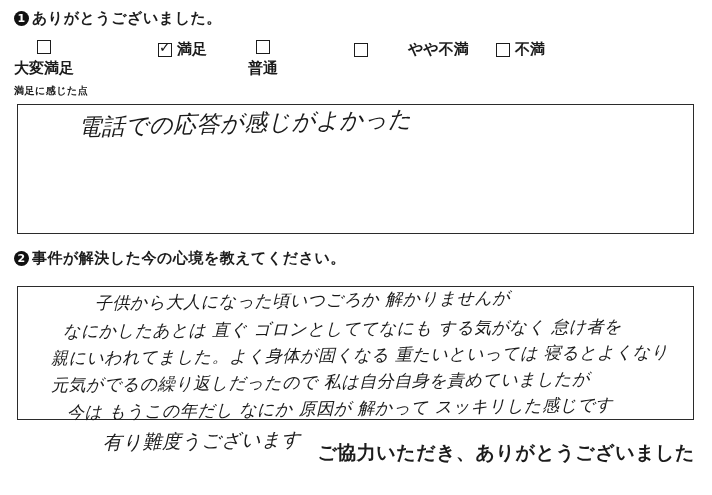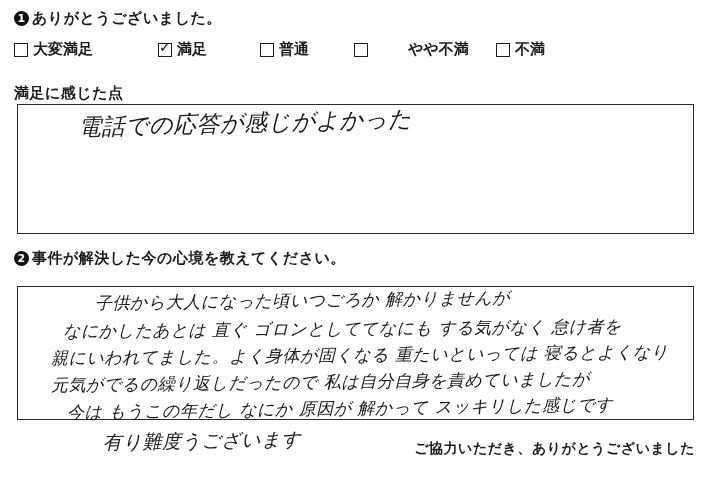--- a/index.html
+++ b/index.html
@@ -41,23 +41,23 @@
   .option {
     position: absolute;
     top: 40px;
     display: flex;
     align-items: center;
     gap: 5px;
     font-size: 15px;
     font-weight: 600;
     white-space: nowrap;
   }
-  .opt-0 { left: 14px; }
+  .opt-0 { left: 14px; flex-direction: column; }
   .opt-1 { left: 158px; }
-  .opt-2 { left: 260px; }
+  .opt-2 { left: 248px; flex-direction: column; }
   .opt-3 { left: 354px; gap: 40px; }
   .opt-4 { left: 496px; align-items: center; }
   .checkbox {
     position: relative;
     display: inline-block;
     width: 12px; height: 12px;
     border: 1.6px solid #1c1c1c;
     background: #fff;
     flex: 0 0 auto;
   }
@@ -66,21 +66,21 @@
     top: -4px; left: 0px;
     font-size: 14px;
     font-weight: 700;
     color: #111;
     font-family: "DejaVu Sans", sans-serif;
     line-height: 14px;
   }
   .field-label {
     position: absolute;
     left: 14px; top: 84px;
-    font-size: 15px;
+    font-size: 10px;
     font-weight: 600;
     letter-spacing: 0.5px;
   }
   .answer-box {
     position: absolute;
     border: 1.6px solid #2b2b2b;
     background: transparent;
   }
   .box-1 { left: 17px; top: 104px; width: 675px; height: 128px; }
   .box-2 { left: 17px; top: 286px; width: 675px; height: 132px; }
@@ -97,21 +97,21 @@
   .hw-a1 { left: 78px;  top: 112px; font-size: 23px; transform: rotate(-1.5deg); }
   .hw-l0 { left: 95px;  top: 292px; font-size: 17px; transform: rotate(-0.8deg); }
   .hw-l1 { left: 63px;  top: 320px; font-size: 17px; transform: rotate(-0.5deg); }
   .hw-l2 { left: 51px;  top: 347px; font-size: 17px; transform: rotate(-0.6deg); }
   .hw-l3 { left: 51px;  top: 374px; font-size: 17px; transform: rotate(-0.7deg); }
   .hw-l4 { left: 67px;  top: 401px; font-size: 17px; transform: rotate(-0.8deg); }
   .hw-l5 { left: 103px; top: 430px; font-size: 19px; transform: rotate(-1deg); }
   .footer-thanks {
     position: absolute;
     right: 17px; top: 440px;
-    font-size: 14px;
+    font-size: 19px;
     font-weight: 600;
     letter-spacing: 0.5px;
     white-space: nowrap;
   }
 </style>
 </head>
 <body>
 
 <div class="page">
 

